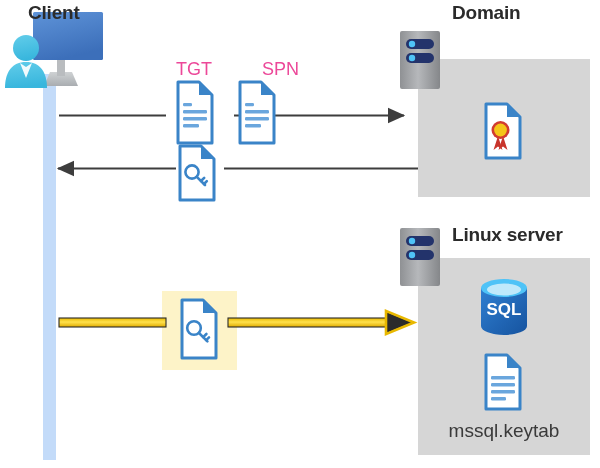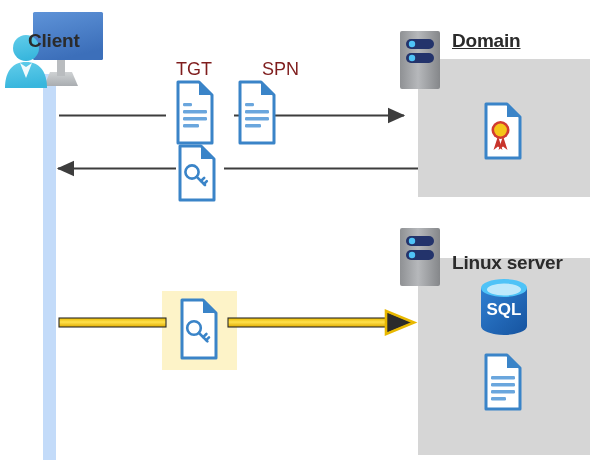--- a/index.html
+++ b/index.html
@@ -12,42 +12,41 @@
   }
   .stage{position:absolute;left:0;top:0;width:600px;height:468px;}
   .abs{position:absolute;}
 
   
   .title{
     font-weight:bold;
     color:#2b2b2b;
     line-height:1.18;
     letter-spacing:-0.2px;
-    margin-top:28px;
   }
   #client-title{left:28px;top:2px;font-size:19px;}
-  #dc-title{left:452px;top:2px;font-size:19px;width:140px;text-decoration:underline;}
+  #dc-title{left:452px;top:2px;font-size:19px;width:140px;}
   #linux-title{left:452px;top:224px;font-size:19px;width:150px;}
 
   
   .panel{background:#d6d6d6;}
   #dc-panel{left:418px;top:59px;width:172px;height:138px;}
   #linux-panel{left:418px;top:258px;width:172px;height:197px;}
 
   
   #client-lifeline{left:43px;top:74px;width:13px;height:386px;background:#c3dbf9;}
 
   
   #keytab-caption{
     left:418px;top:420px;width:172px;
     text-align:center;font-size:19px;color:#3a3a3a;
   }
 
   
-  .doclabel{font-size:18px;color:#7f1d1d;}
+  .doclabel{font-size:18px;color:#ec4899;}
   #tgt-label{left:176px;top:59px;}
   #spn-label{left:234px;top:59px;margin-left:28px;}
 
   
   #highlight-box{left:162px;top:291px;width:75px;height:79px;background:#fdf3c8;}
 
   
   svg.layer{position:absolute;left:0;top:0;width:600px;height:468px;overflow:visible;}
 </style>
 </head>
@@ -221,14 +220,15 @@
   <div class="abs title" id="dc-title">
     <div>Domain</div>
   </div>
 
   <div class="abs title" id="linux-title">Linux server</div>
 
   <div class="abs doclabel" id="tgt-label">TGT</div>
 
   <div class="abs doclabel" id="spn-label">SPN</div>
 
+  <div class="abs" id="keytab-caption">mssql.keytab</div>
 
 </div>
 
 </body></html>

